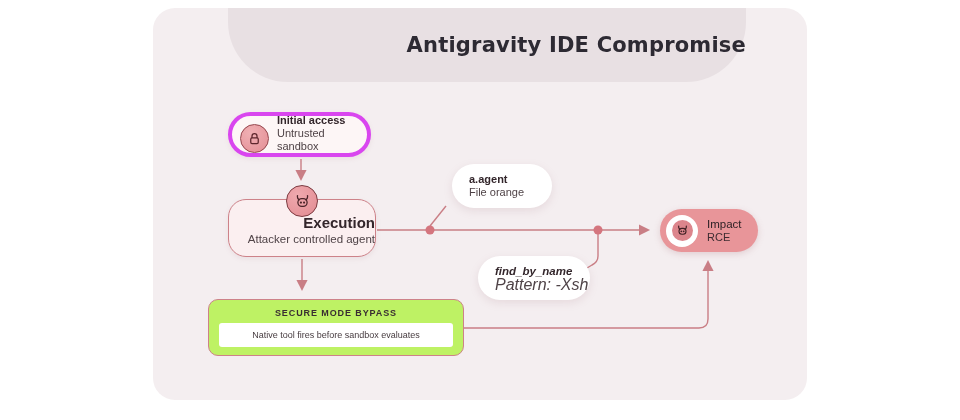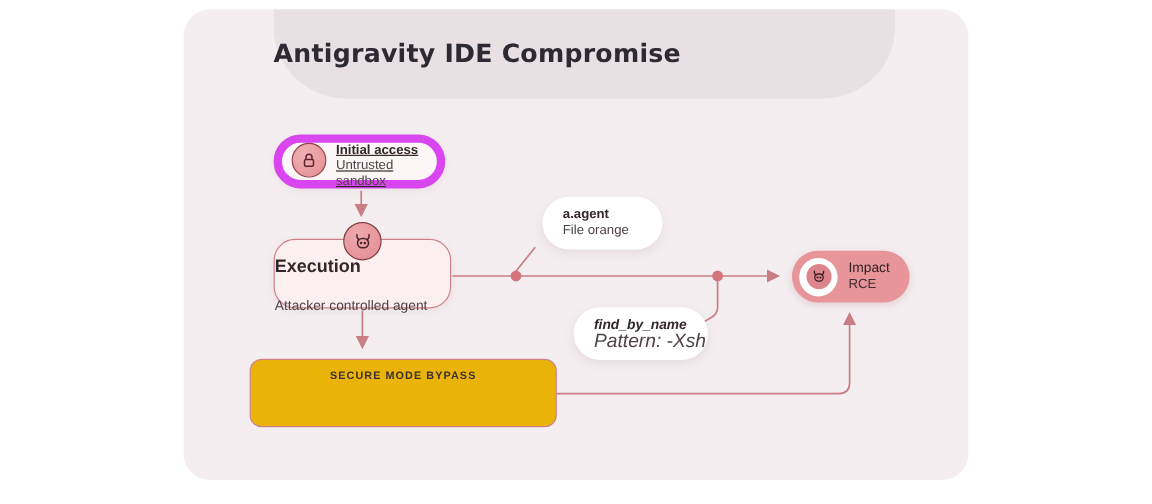--- a/index.html
+++ b/index.html
@@ -7,56 +7,55 @@
     width:960px;height:420px;position:relative;overflow:hidden;
     font-family:"Liberation Sans", sans-serif;color:#342a2e;
   }
   .panel{
     position:absolute;left:153px;top:8px;width:654px;height:392px;
     background:#f4eef0;border-radius:22px;
   }
   .band{
     position:absolute;left:75px;top:0;width:518px;height:74px;
     background:#e8e0e3;border-radius:0 0 60px 60px;
-    display:flex;align-items:center;justify-content:flex-start;
+    display:flex;align-items:center;justify-content:flex-end;
   }
   .band h1{
     margin:0;font-family:"DejaVu Sans", sans-serif;
     font-size:21px;font-weight:700;letter-spacing:.2px;color:#2d2a33;
   }
   .node{position:absolute;box-sizing:border-box;}
   
   .initial{
     left:228px;top:112px;width:143px;height:45px;border-radius:23px;
-    background:#fdf6f6;border:7px solid #d946ef;
-    display:flex;align-items:flex-start;gap:8px;padding-left:8px;
+    background:#fdf6f6;border:4px solid #d946ef;
+    display:flex;align-items:flex-end;gap:8px;padding-left:8px;
     box-shadow:0 2px 5px rgba(170,120,130,.12);
-    text-decoration:underline;
   }
   .icon-circle{
     width:27px;height:27px;border-radius:50%;flex:0 0 auto;
     background:radial-gradient(circle at 35% 30%, #f0b0b4, #e38e94);
     border:1.5px solid #94454c;display:flex;align-items:center;justify-content:center;
   }
   .two-line .t1{font-size:11px;font-weight:700;line-height:13px;color:#33262b;}
   .two-line .t2{font-size:11px;line-height:13px;color:#4f4347;}
   
   .execution{
     left:228px;top:199px;width:148px;height:58px;border-radius:18px;
-    background:#fbeff0;border:1px solid #cd8289;text-align:left;
+    background:#fbeff0;border:1px solid #cd8289;text-align:right;
     box-shadow:0 2px 5px rgba(170,120,130,.12);
   }
   .execution .badge{
     position:absolute;left:50%;top:-15px;transform:translateX(-50%);
     width:30px;height:30px;border-radius:50%;
     background:radial-gradient(circle at 35% 30%, #efa9ae, #e28b92);
     border:1.5px solid #7c3a40;display:flex;align-items:center;justify-content:center;
   }
   .execution .t1{font-size:15px;font-weight:700;margin-top:14px;color:#33262b;}
-  .execution .t2{font-size:11.5px;margin-top:18px;color:#4f4347;}
+  .execution .t2{font-size:11.5px;margin-top:2px;color:#4f4347;}
   
   .bubble{
     background:#ffffff;border-radius:22px;box-shadow:0 3px 8px rgba(170,130,140,.18);
     display:flex;flex-direction:column;justify-content:center;padding-left:17px;
   }
   .bubble-file{left:452px;top:164px;width:100px;height:44px;}
   .bubble-find{left:478px;top:256px;width:112px;height:44px;font-style:italic;}
   
   .impact{
     left:660px;top:209px;width:98px;height:43px;border-radius:22px;
@@ -69,21 +68,21 @@
   }
   .impact .ring .inner{
     width:21px;height:21px;border-radius:50%;background:#dc858c;
     display:flex;align-items:center;justify-content:center;
   }
   .impact .t1{font-size:11.5px;font-weight:400;line-height:13px;color:#2f2226;}
   .impact .t2{font-size:11px;line-height:13px;color:#3d2c31;}
   
   .bypass{
     left:208px;top:299px;width:256px;height:57px;border-radius:10px;
-    background:#eab308;border:1px solid #cd8289;
+    background:#bef264;border:1px solid #cd8289;
   }
   .bypass .title{
     text-align:center;font-size:9px;font-weight:700;letter-spacing:.9px;
     margin-top:8px;color:#3a2e32;
   }
   .bypass .inner{
     position:absolute;left:10px;right:10px;top:23px;height:24px;border-radius:3px;
     background:#ffffff;display:flex;align-items:center;justify-content:center;
   }
   .bypass .inner span{font-size:9px;color:#473c40;}
@@ -165,13 +164,16 @@
     </span>
   </span>
   <span class="two-line">
     <div class="t1">Impact</div>
     <div class="t2">RCE</div>
   </span>
 </div>
 
 <div class="node bypass">
   <div class="title">SECURE MODE BYPASS</div>
+  <div class="inner">
+    <span>Native tool fires before sandbox evaluates</span>
+  </div>
 </div>
 
 </body></html>

